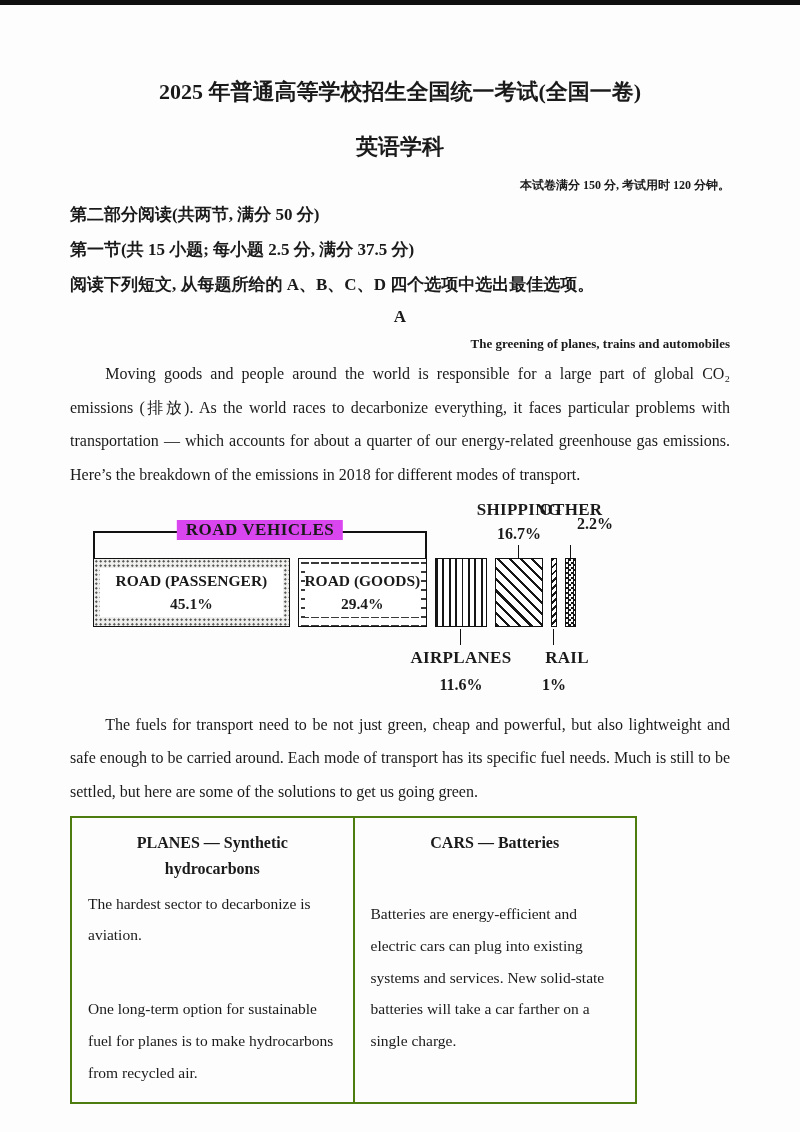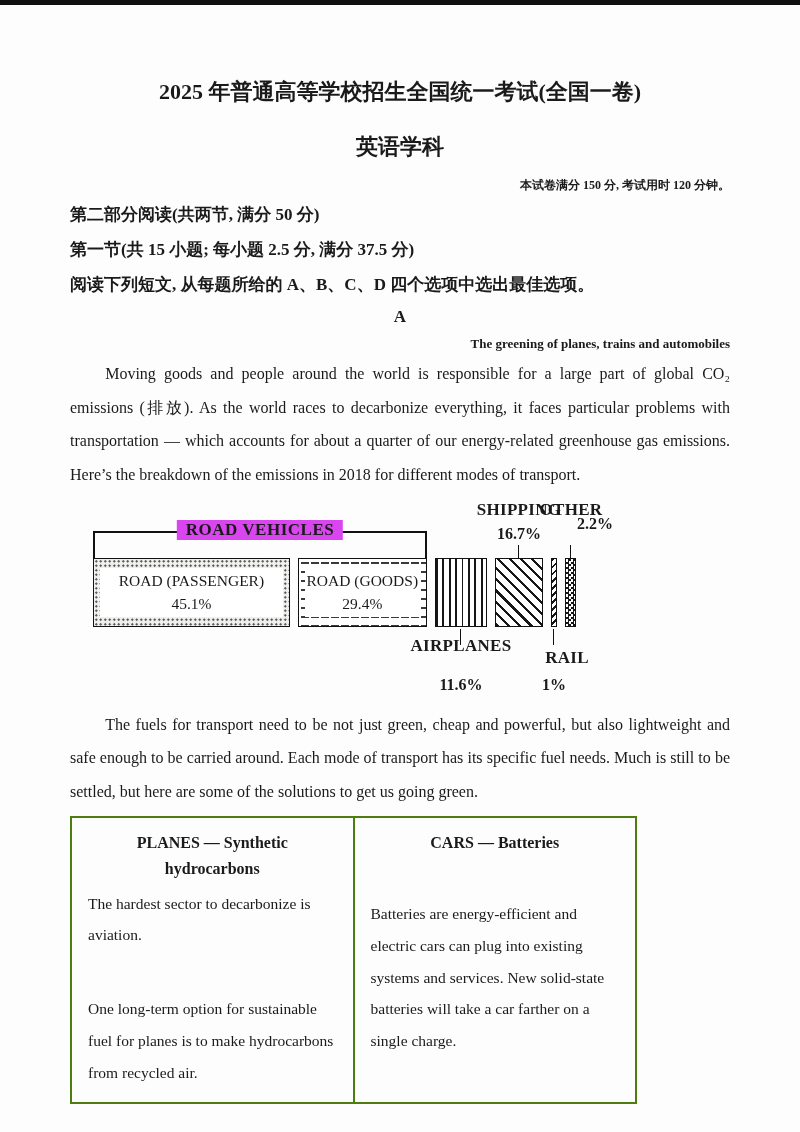--- a/index.html
+++ b/index.html
@@ -62,21 +62,21 @@
   .pat-rail{
     background-image:repeating-linear-gradient(135deg,#161616 0 2px,#fff 2px 5px);
   }
   .pat-check{
     background:repeating-conic-gradient(#161616 0% 25%, #fff 0% 50%);
     background-size:5px 5px;
   }
   .bar-inner{
     position:absolute;top:9px;bottom:9px;left:6px;right:6px;background:#fff;
     display:flex;flex-direction:column;align-items:center;justify-content:center;
-    font-weight:normal;font-size:15.5px;line-height:1.5;text-align:center;
+    font-weight:bold;font-size:15.5px;line-height:1.5;text-align:center;
   }
   .bar-inner span{white-space:nowrap;}
   .bracket{
     position:absolute;top:33px;height:26px;
     border:2px solid #111;border-bottom:none;
   }
   .bracket-label{
     position:absolute;left:50%;top:-13px;transform:translateX(-50%);
     background:#d946ef;padding:0 9px;font-weight:bold;font-size:17px;white-space:nowrap;
     letter-spacing:0.5px;
@@ -146,21 +146,21 @@
         <div class="bar pat-rail" style="width: 4.3px;"></div>
         <div class="bar pat-check" style="width: 9.5px;"></div>
       </div>
   <div class="ext-name" style="left: 449px; top: 2px;">SHIPPING</div>
       <div class="ext-pct" style="left: 449px; top: 26px;">16.7%</div>
       <div class="leader" style="left: 448px; top: 47px; height: 13px;"></div>
       <div class="ext-name" style="left: 501px; top: 2px;">OTHER</div>
       <div class="ext-pct" style="left: 501px; top: 16px; margin-left: 24px;">2.2%</div>
       <div class="leader" style="left: 500px; top: 47px; height: 13px;"></div>
       <div class="leader" style="left: 390px; top: 131px; height: 16px;"></div>
-      <div class="ext-name" style="left: 391px; top: 138px;">AIRPLANES</div>
+      <div class="ext-name" style="left: 391px; top: 150px;">AIRPLANES</div>
       <div class="ext-pct" style="left: 391px; top: 177px;">11.6%</div>
       <div class="leader" style="left: 483px; top: 131px; height: 16px;"></div>
       <div class="ext-name" style="left: 484px; top: 150px; margin-left: 13px;">RAIL</div>
       <div class="ext-pct" style="left: 484px; top: 177px;">1%</div>
     </div>
 
   <p class="para">The fuels for transport need to be not just green, cheap and powerful, but also lightweight and safe enough to be carried around. Each mode of transport has its specific fuel needs. Much is still to be settled, but here are some of the solutions to get us going green.</p>
 
   <table class="solutions-table">
     <tbody>

